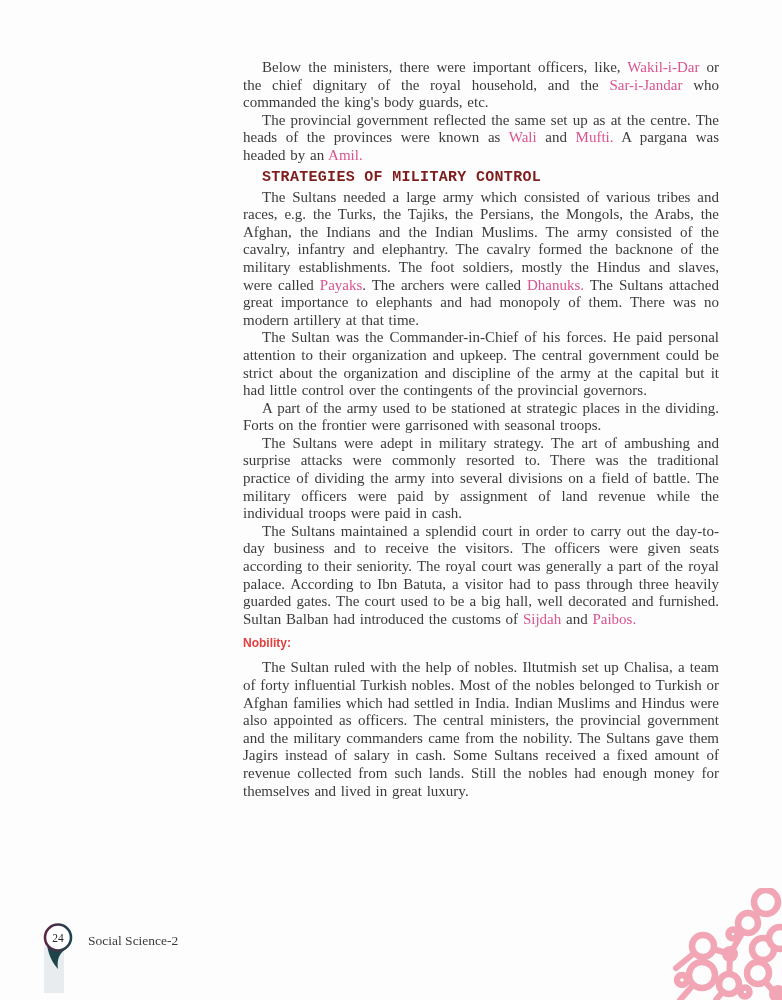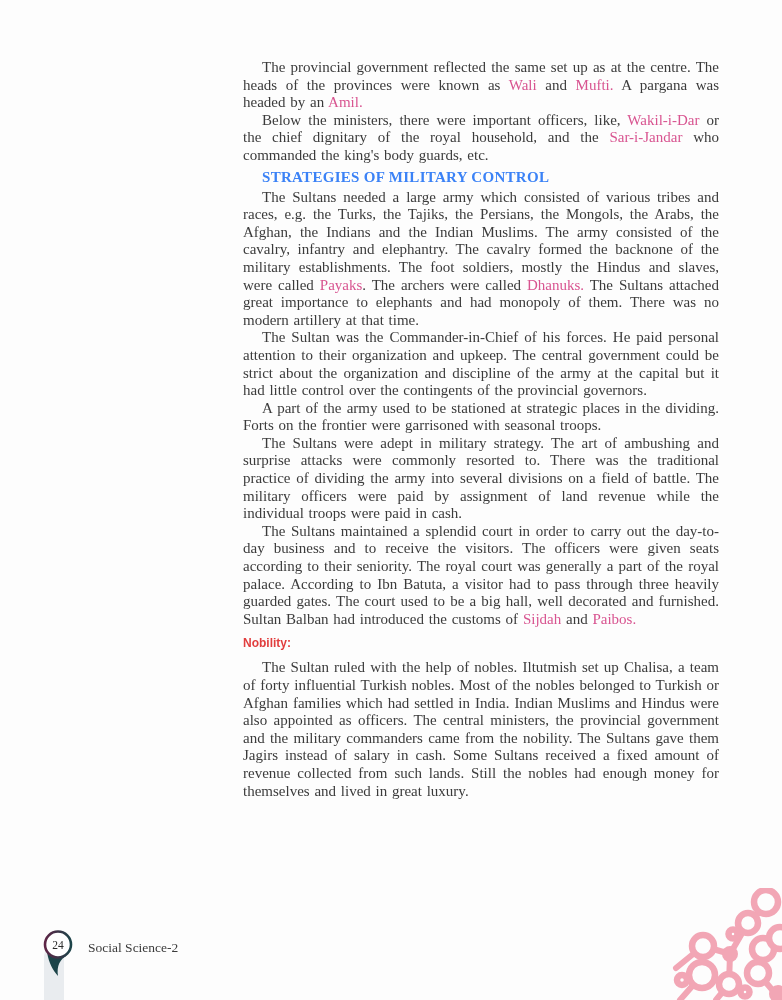--- a/index.html
+++ b/index.html
@@ -19,38 +19,38 @@
     margin:0;
     font-size:15px;
     line-height:17.6px;
     color:#3b3b3b;
     text-align:justify;
     text-indent:19px;
     word-spacing:1px;
   }
   .term{ color:#d85490; }
   .heading-navy{
-    font-family:Liberation Serif, serif;
+    font-family:Liberation Mono, monospace;
     font-weight:bold;
     font-size:15px;
     letter-spacing:.3px;
-    color:#3b82f6;
+    color:#7f1d1d;
     padding-left:19px;
     margin:4px 0 3px 0;
   }
   .heading-red{
     font-family:"Liberation Sans", sans-serif;
     font-weight:bold;
     font-size:12px;
     color:#e13e3e;
     margin:8px 0 9px 0;
   }
   .footer{
     position:absolute;
-    left:0;bottom:0;width:100%;height:70px;
+    left:0;bottom:7px;width:100%;height:70px;
   }
   .gray-strip{
     position:absolute;
     left:44px;bottom:0;
     width:20px;height:54px;
     background:#e9ecef;
     border-radius:10px 10px 0 0;
   }
   .page-badge{
     position:absolute;
@@ -68,22 +68,22 @@
     right:0;bottom:0;
     width:142px;height:112px;
   }
 </style>
 </head>
 <body>
 
 <div class="page">
 
   <div class="page-body">
+      <p class="body-para"><span>Below the ministers, there were important officers, like, </span><span class="term">Wakil-i-Dar</span><span> or the chief dignitary of the royal household, and the </span><span class="term">Sar-i-Jandar</span><span> who commanded the king's body guards, etc.</span></p>
       <p class="body-para"><span>The provincial government reflected the same set up as at the centre. The heads of the provinces were known as </span><span class="term">Wali</span><span> and </span><span class="term">Mufti.</span><span> A pargana was headed by an </span><span class="term">Amil.</span></p>
-      <p class="body-para"><span>Below the ministers, there were important officers, like, </span><span class="term">Wakil-i-Dar</span><span> or the chief dignitary of the royal household, and the </span><span class="term">Sar-i-Jandar</span><span> who commanded the king's body guards, etc.</span></p>
       <div class="heading-navy">STRATEGIES OF MILITARY CONTROL</div>
       <p class="body-para"><span>The Sultans needed a large army which consisted of various tribes and races, e.g. the Turks, the Tajiks, the Persians, the Mongols, the Arabs, the Afghan, the Indians and the Indian Muslims. The army consisted of the cavalry, infantry and elephantry. The cavalry formed the backnone of the military establishments. The foot soldiers, mostly the Hindus and slaves, were called </span><span class="term">Payaks</span><span>. The archers were called </span><span class="term">Dhanuks.</span><span> The Sultans attached great importance to elephants and had monopoly of them. There was no modern artillery at that time.</span></p>
       <p class="body-para"><span>The Sultan was the Commander-in-Chief of his forces. He paid personal attention to their organization and upkeep. The central government could be strict about the organization and discipline of the army at the capital but it had little control over the contingents of the provincial governors.</span></p>
       <p class="body-para"><span>A part of the army used to be stationed at strategic places in the dividing. Forts on the frontier were garrisoned with seasonal troops.</span></p>
       <p class="body-para"><span>The Sultans were adept in military strategy. The art of ambushing and surprise attacks were commonly resorted to. There was the traditional practice of dividing the army into several divisions on a field of battle. The military officers were paid by assignment of land revenue while the individual troops were paid in cash.</span></p>
       <p class="body-para"><span>The Sultans maintained a splendid court in order to carry out the day-to-day business and to receive the visitors. The officers were given seats according to their seniority. The royal court was generally a part of the royal palace. According to Ibn Batuta, a visitor had to pass through three heavily guarded gates. The court used to be a big hall, well decorated and furnished. Sultan Balban had introduced the customs of </span><span class="term">Sijdah</span><span> and </span><span class="term">Paibos.</span></p>
       <div class="heading-red">Nobility:</div>
       <p class="body-para"><span>The Sultan ruled with the help of nobles. Iltutmish set up Chalisa, a team of forty influential Turkish nobles. Most of the nobles belonged to Turkish or Afghan families which had settled in India. Indian Muslims and Hindus were also appointed as officers. The central ministers, the provincial government and the military commanders came from the nobility. The Sultans gave them Jagirs instead of salary in cash. Some Sultans received a fixed amount of revenue collected from such lands. Still the nobles had enough money for themselves and lived in great luxury.</span></p>
     </div>
 

